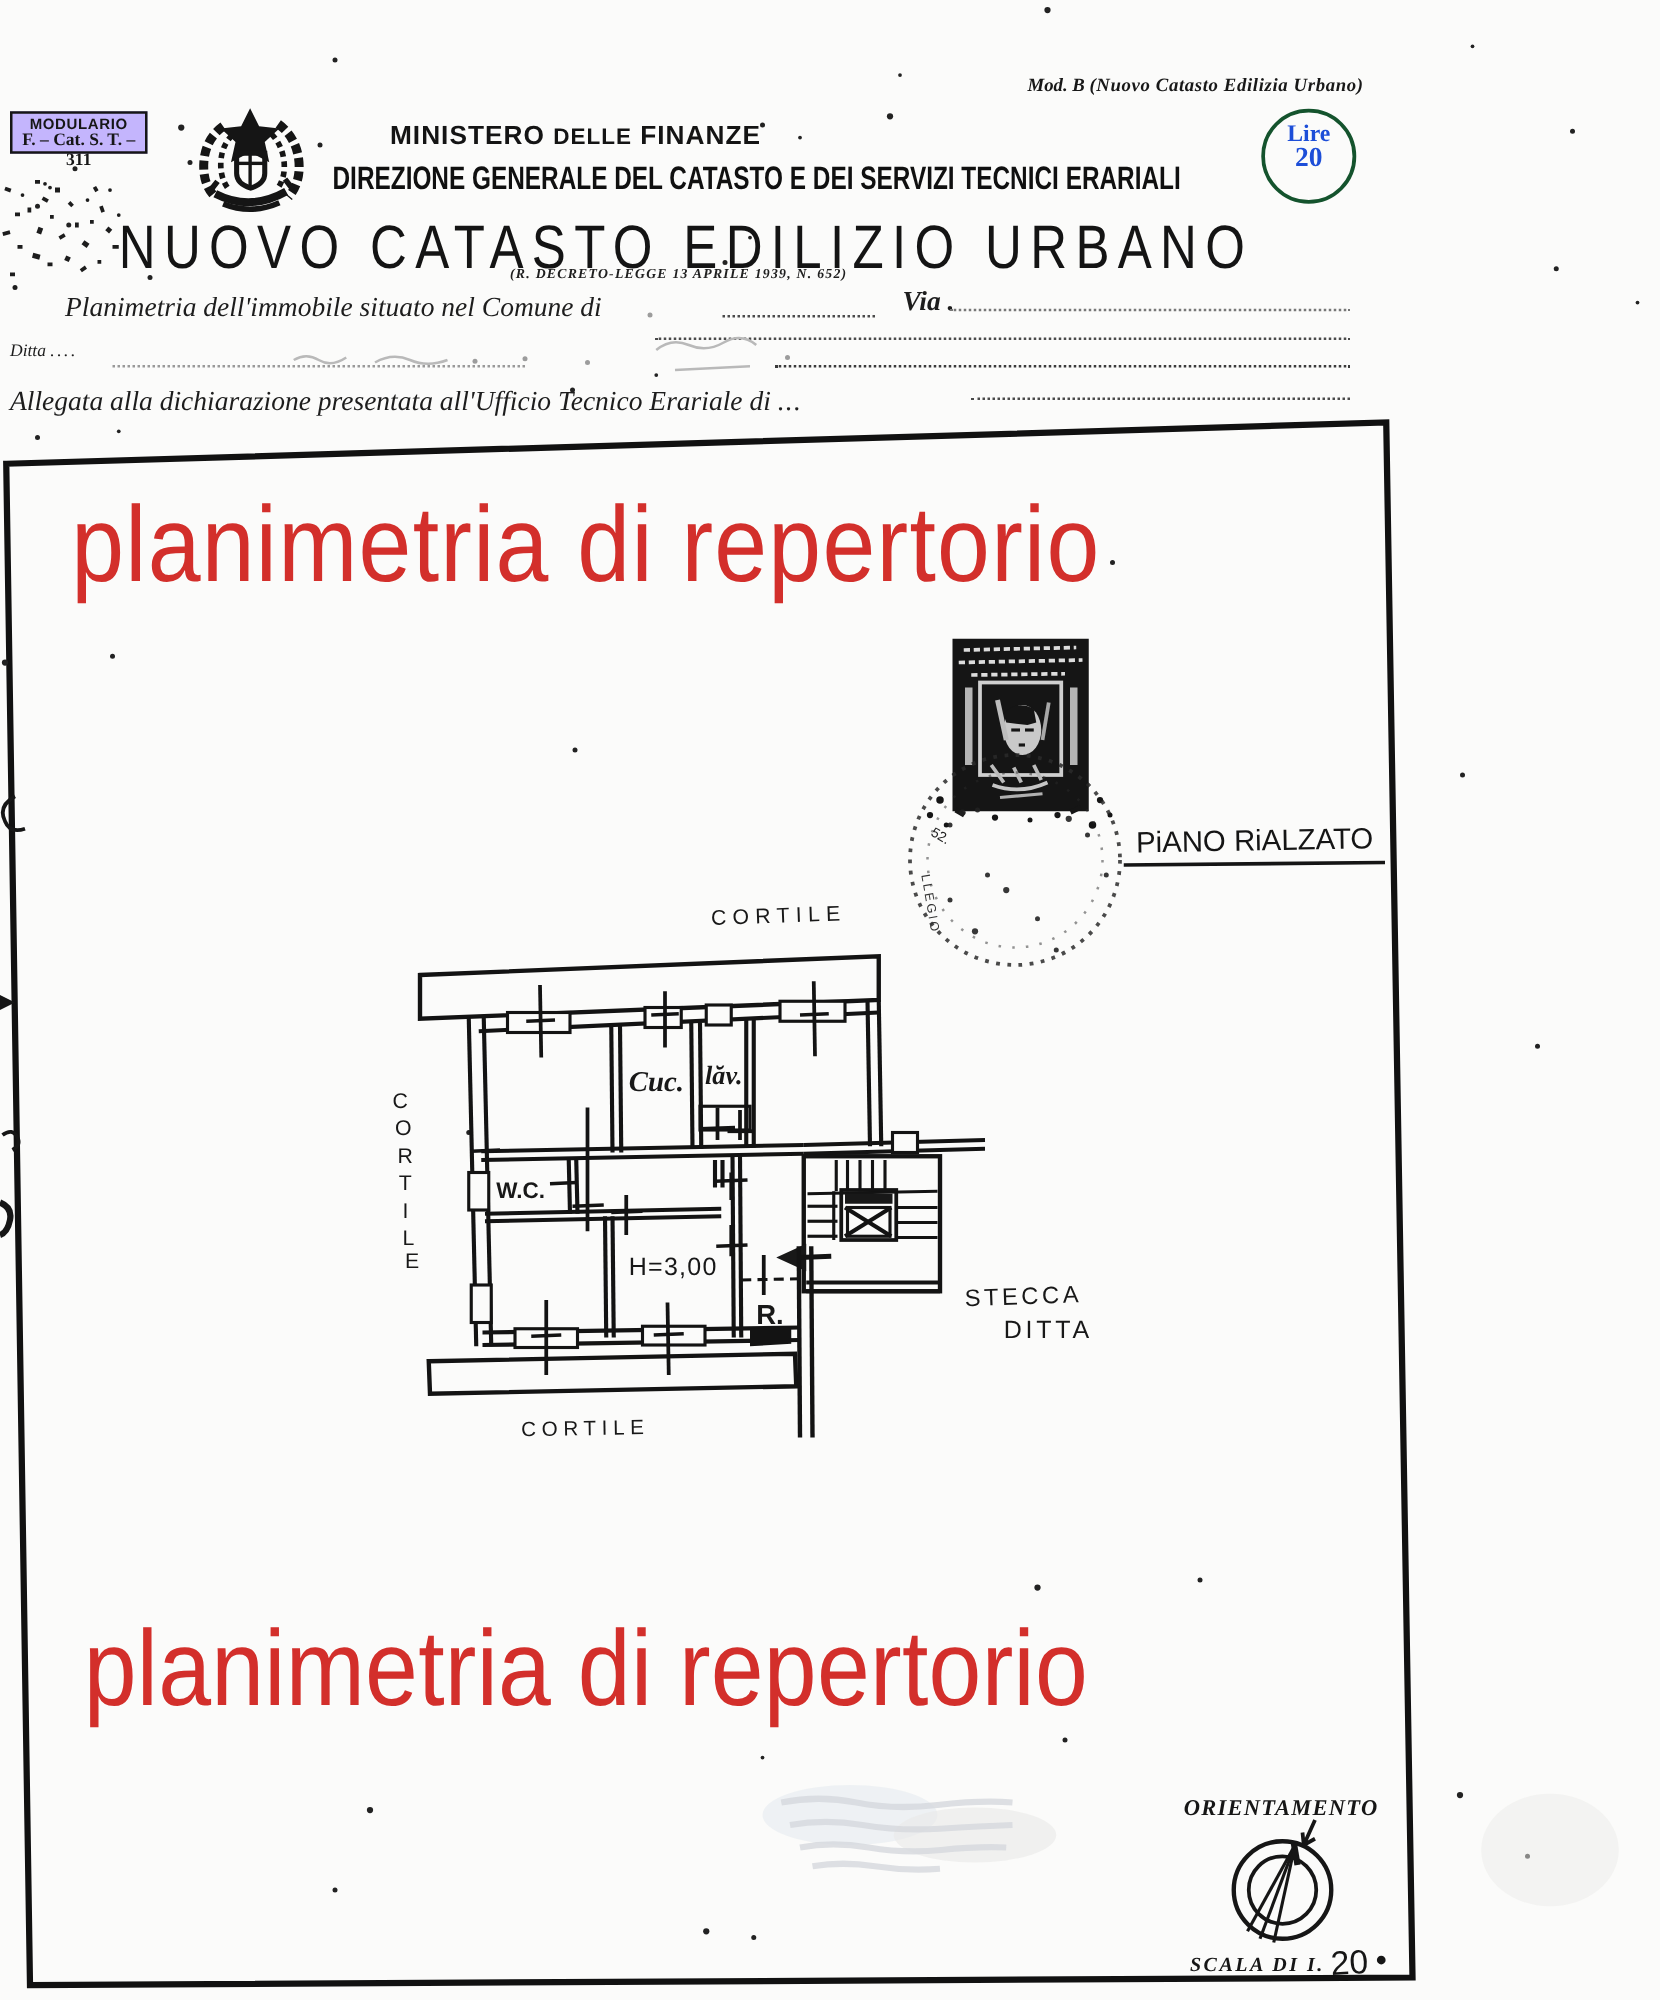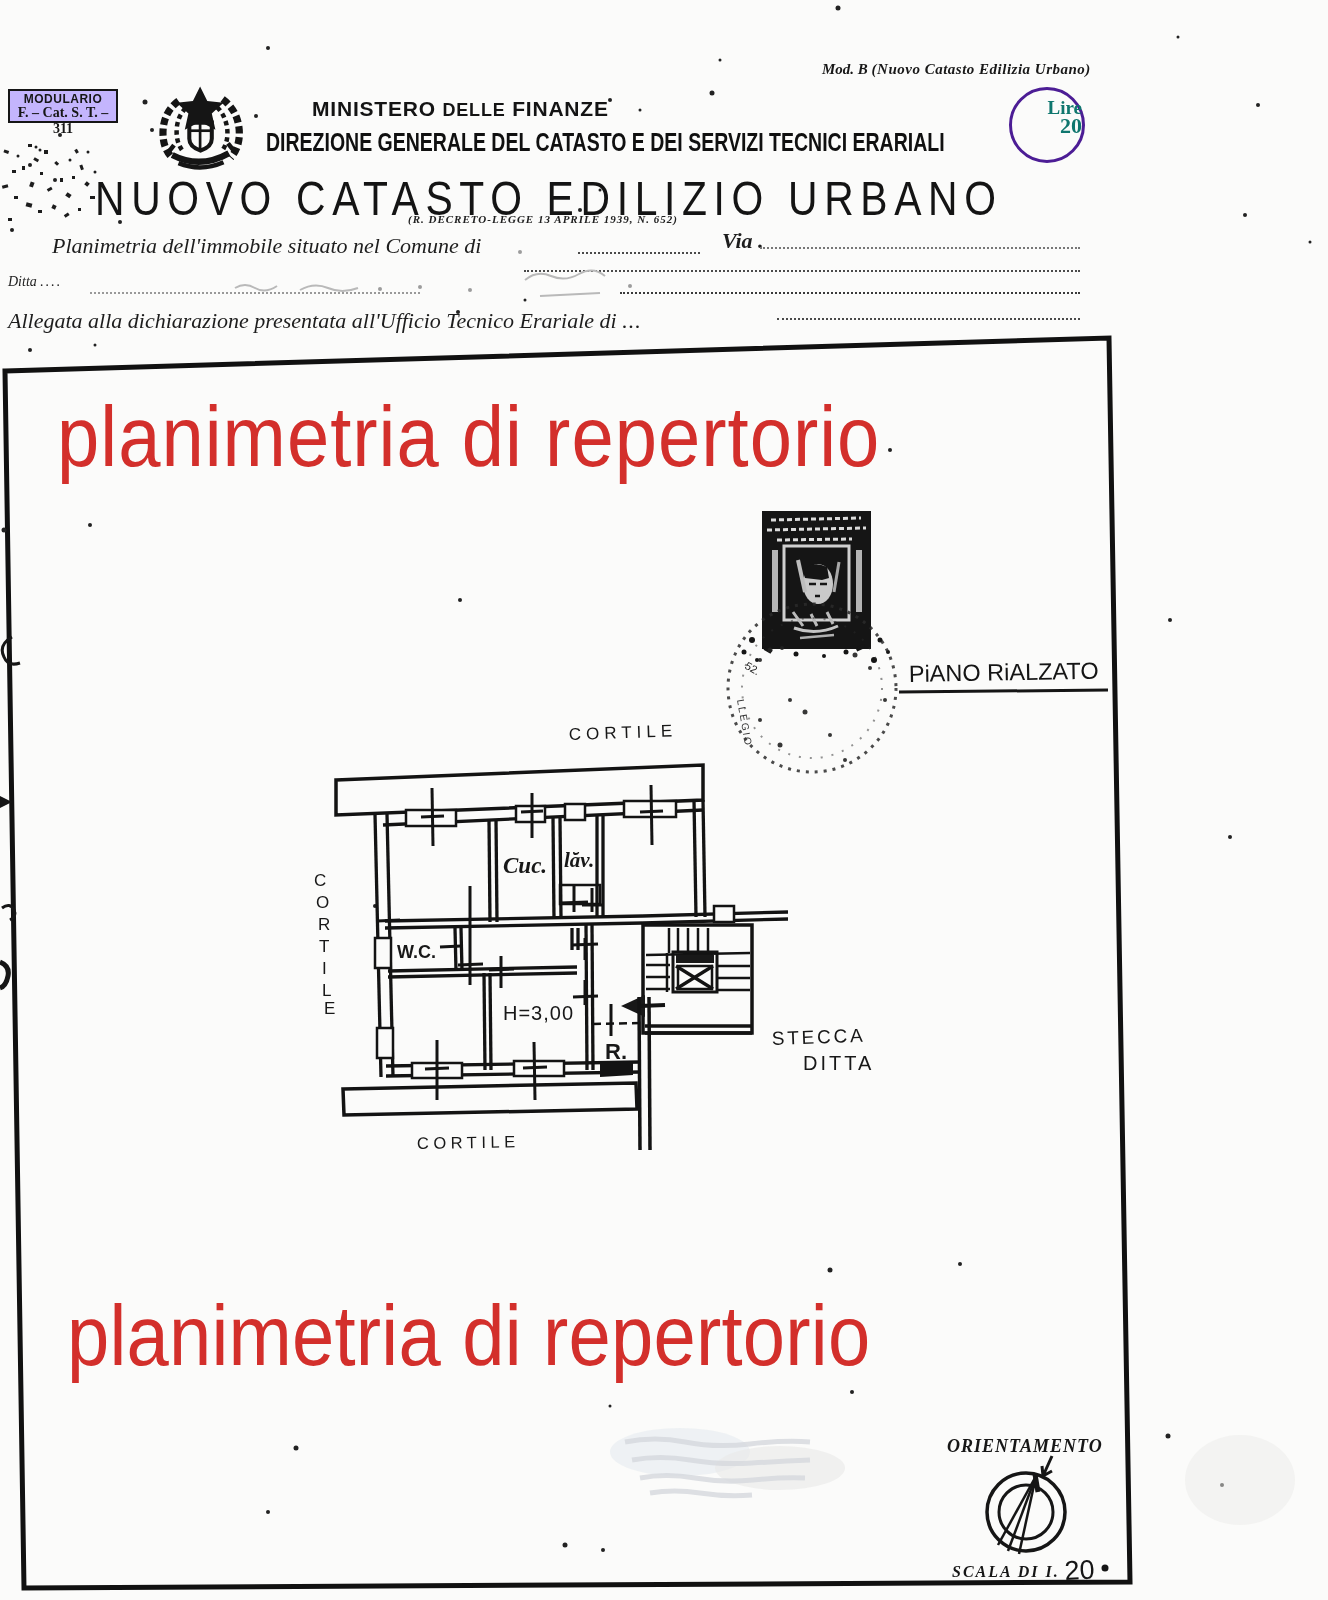--- a/index.html
+++ b/index.html
@@ -20,21 +20,21 @@
 <div class="abs" style="left:266px;top:97px;width:560px;font-size:21px;letter-spacing:0.8px;color:#141414;font-weight:bold;margin-left:46px;">MINISTERO <span style="font-size:18px;">DELLE</span> FINANZE</div>
 
 <div class="abs" style="left:266px;top:127px;transform-origin:0 0;transform:scaleX(0.75);font-size:26px;color:#101010;font-weight:bold;white-space:nowrap;font-stretch:condensed;">DIREZIONE GENERALE DEL CATASTO E DEI SERVIZI TECNICI ERARIALI</div>
 
 <div id="title" class="abs" style="left:95px;top:170px;font-size:49px;letter-spacing:8px;color:#141414;white-space:nowrap;transform-origin:0 0;transform:scaleX(0.833);">NUOVO CATASTO EDILIZIO URBANO</div>
 
 <div class="abs ser" style="left:408px;top:213px;font-size:11px;font-weight:bold;font-style:italic;color:#202020;letter-spacing:1px;">(R. DECRETO-LEGGE 13 APRILE 1939, N. 652)</div>
 
 <div class="abs ser" style="left:822px;top:61px;font-size:15px;font-weight:bold;font-style:italic;color:#181818;">Mod. B <span style="letter-spacing:0.5px;margin-top:24px;">(Nuovo Catasto Edilizia Urbano)</span></div>
 
-<div class="abs" style="left:1009px;top:87px;width:70px;height:70px;border:3px solid #4c1d95;border-radius:50%;text-align:right;color:#0f766e;">
+<div class="abs" style="left:1009px;top:87px;width:70px;height:70px;border:3px solid #14532d;border-radius:50%;text-align:center;color:#1d4ed8;">
   <div class="ser" style="font-size:19px;font-weight:bold;margin-top:10px;line-height:16px;">Lire</div>
   <div class="ser" style="font-size:22px;font-weight:bold;line-height:20px;">20</div>
 </div>
 
 <div class="abs ser" style="left:8px;top:233px;font-size:22px;font-style:italic;color:#1d1d1d;margin-left:44px;">Planimetria dell'immobile situato nel Comune di</div>
 
 <div class="abs dot" style="left:578px;top:252px;width:122px;"></div>
 
 <div class="abs ser" style="left:710px;top:228px;font-size:22px;font-style:italic;font-weight:bold;color:#1d1d1d;margin-left:12px;">Via .</div>
 

